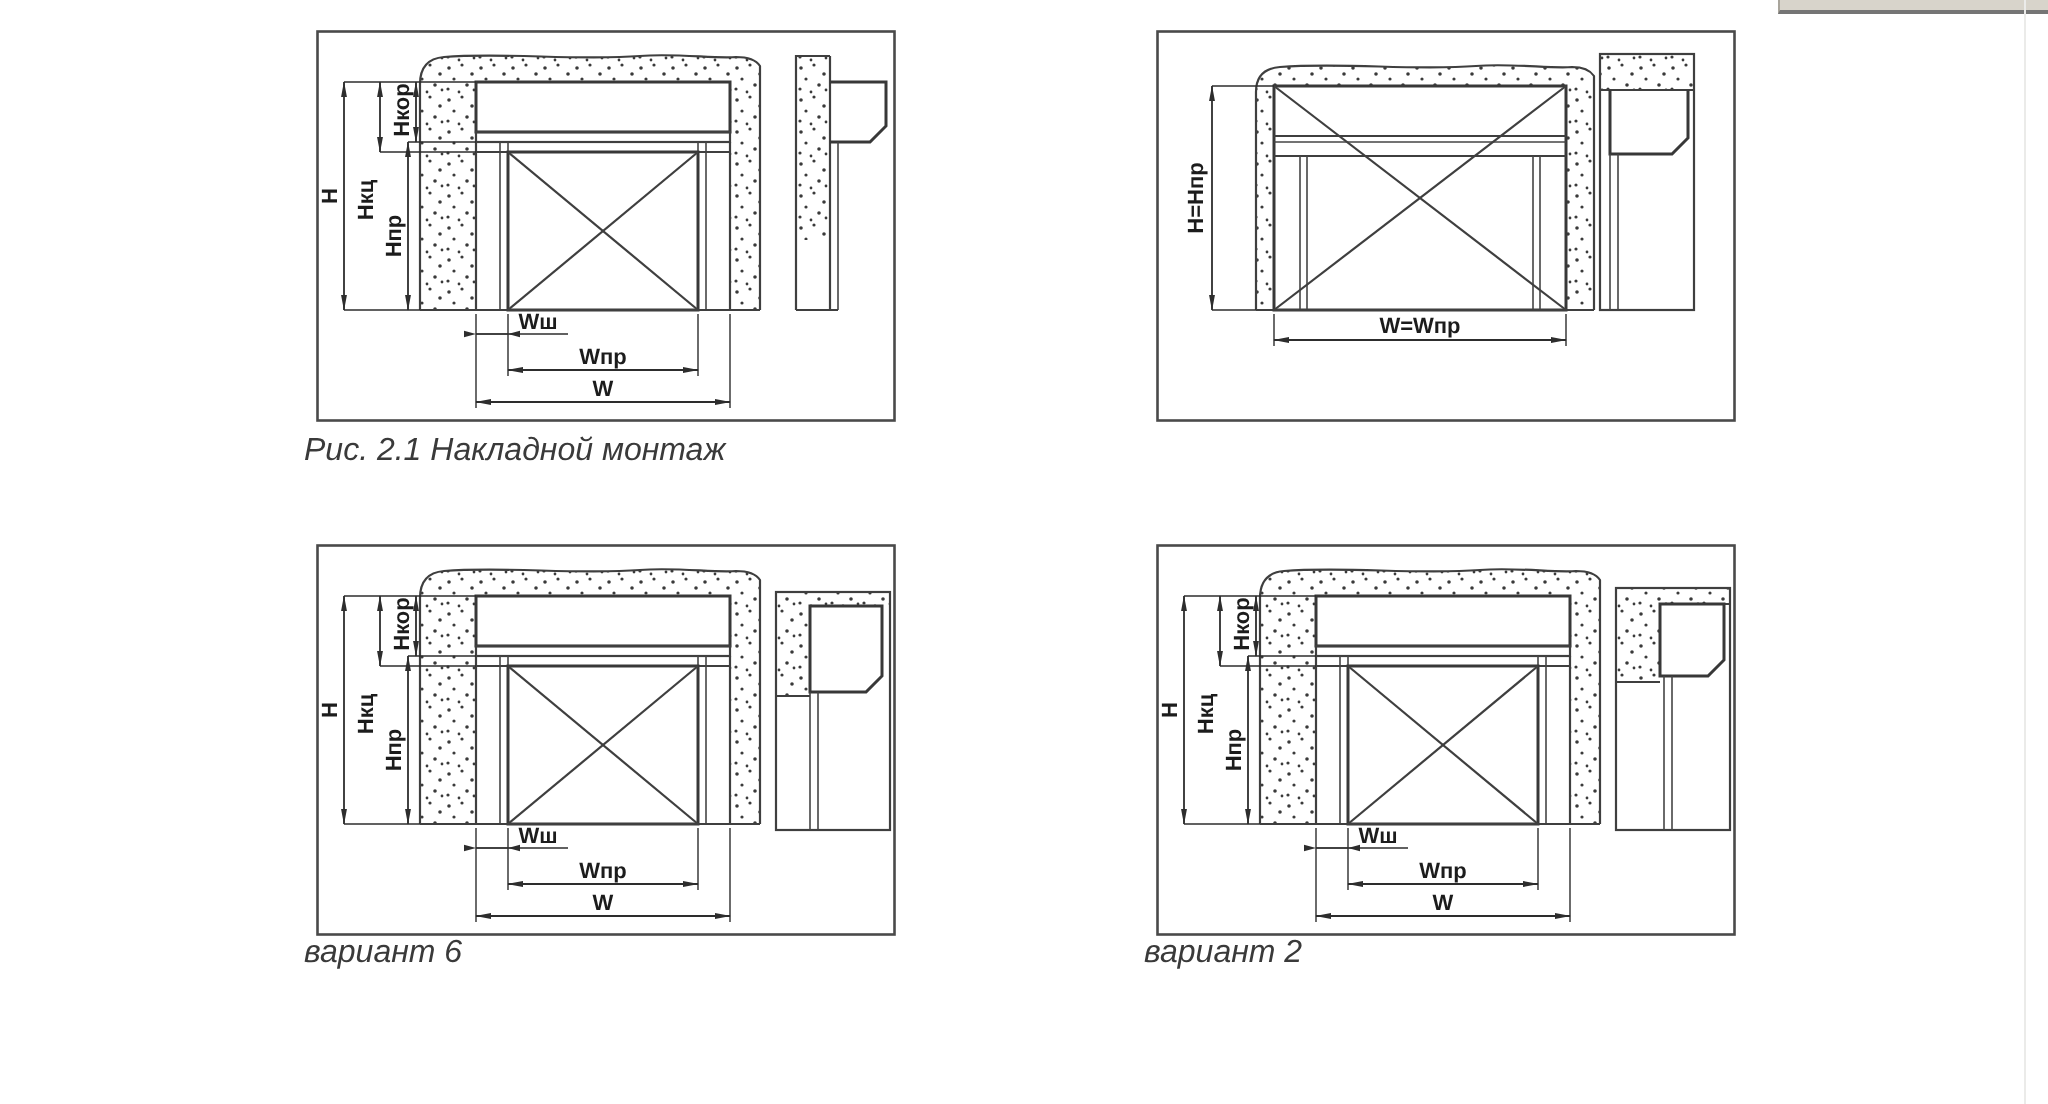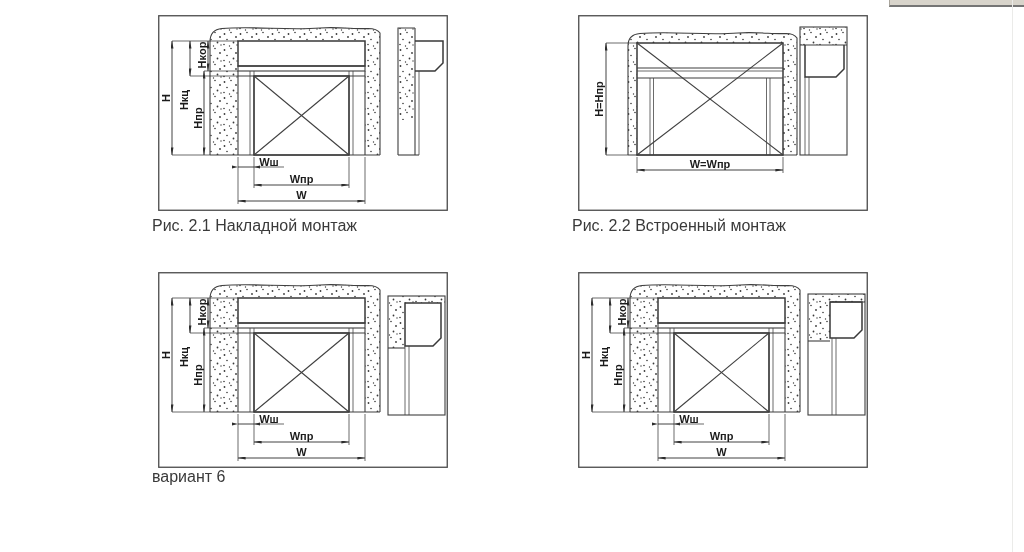--- a/index.html
+++ b/index.html
@@ -5,21 +5,21 @@
   html,body{margin:0;padding:0;}
   body{
     width:1024px;height:552px;position:relative;overflow:hidden;
     background:#ffffff;
     font-family:"Liberation Sans",sans-serif;
   }
   .fig{position:absolute;width:330px;}
   .fig svg{display:block;margin-left:6px;}
   .cap{
     font-family:"Liberation Sans",sans-serif;
-    font-size:16px;line-height:18px;
+    font-style:italic;font-size:16px;line-height:18px;
     color:#3a3a3a;margin-top:6px;white-space:nowrap;
   }
   .frame{stroke:#4a4a4a;stroke-width:1.3;fill:none;}
   .ln  {stroke:#3f3f3f;stroke-width:1.1;fill:none;}
   .ln1 {stroke:#454545;stroke-width:0.8;fill:none;}
   .ln2 {stroke:#383838;stroke-width:1.5;fill:none;}
   .wall{fill:url(#stip);stroke:none;}
   .dl  {stroke:#2d2d2d;stroke-width:0.9;fill:none;}
   .xl  {stroke:#2d2d2d;stroke-width:0.7;fill:none;}
   text.dim{
@@ -146,21 +146,20 @@
 
     <line class="dl" x1="28" y1="28" x2="28" y2="140" marker-start="url(#ar)" marker-end="url(#ar)"></line>
     <line class="xl" x1="28" y1="28" x2="59" y2="28"></line>
     <line class="xl" x1="28" y1="140" x2="50" y2="140"></line>
     <text class="dim" x="20.5" y="84" transform="rotate(-90 20.5 84)">Н=Нпр</text>
     <line class="xl" x1="59" y1="142" x2="59" y2="158"></line>
     <line class="xl" x1="205" y1="142" x2="205" y2="158"></line>
     <line class="dl" x1="59" y1="155" x2="205" y2="155" marker-start="url(#ar)" marker-end="url(#ar)"></line>
     <text class="dim" x="132" y="148.5">W=Wпр</text>
   </svg>
-  <div class="cap">Рис. 2.2 Встроенный монтаж</div>
 </div>
 
 <div class="fig" style="left:152px;top:272px">
   <svg width="290" height="196" viewBox="0 0 290 196">
     <rect class="frame" x="0.75" y="0.75" width="288.5" height="194.5"></rect>
     <path class="wall" d="M52,140 L52,27 Q52,14.5 64,13.5 C95,11 130,15.5 162,13 C180,11.5 200,14.5 210,13.5 Q219,13.5 222,18 L222,140 L207,140 L207,26 L80,26 L80,140 Z"></path>
     <path class="ln" d="M52,140 L52,27 Q52,14.5 64,13.5 C95,11 130,15.5 162,13 C180,11.5 200,14.5 210,13.5 Q219,13.5 222,18 L222,140"></path>
     <rect class="ln2" x="80" y="26" width="127" height="25"></rect>
     <rect class="ln" x="80" y="51" width="127" height="5"></rect>
     <line class="ln" x1="80" y1="61" x2="207" y2="61"></line>
@@ -259,13 +258,14 @@
     <line class="dl" x1="80" y1="152" x2="96" y2="152"></line>
     <path d="M80,152 L74,150.4 L74,153.6 Z" fill="#2d2d2d"></path>
     <path d="M96,152 L102,150.4 L102,153.6 Z" fill="#2d2d2d"></path>
     <line class="xl" x1="96" y1="152" x2="126" y2="152"></line>
     <text class="dim" x="111" y="146.5">Wш</text>
     <line class="dl" x1="96" y1="170" x2="191" y2="170" marker-start="url(#ar)" marker-end="url(#ar)"></line>
     <text class="dim" x="143.5" y="164">Wпр</text>
     <line class="dl" x1="80" y1="186" x2="207" y2="186" marker-start="url(#ar)" marker-end="url(#ar)"></line>
     <text class="dim" x="143.5" y="180">W</text>
   </svg>
+  <div class="cap" style="margin-top:0">вариант 2</div>
 </div>
 
 </body></html>

